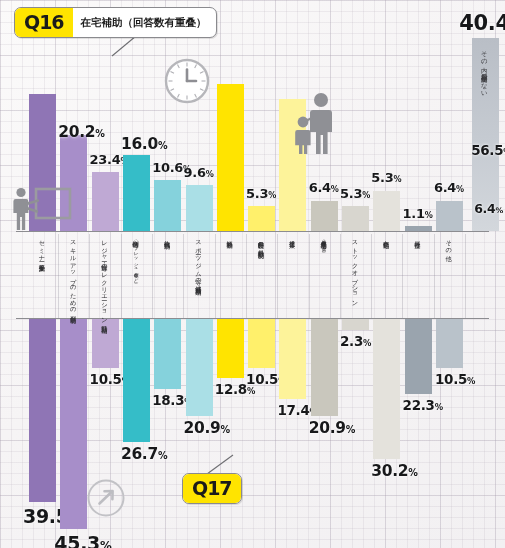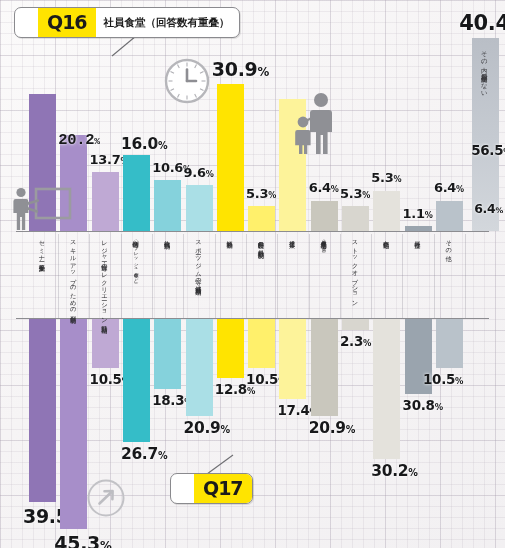--- a/index.html
+++ b/index.html
@@ -79,62 +79,60 @@
   }
   .qtag{
     background:#ffe400;
     color:#1b1b1b;
     font-weight:800;
     font-size:19px;
     letter-spacing:-1px;
     padding:3px 9px 4px 9px;
     display:flex;align-items:center;
     font-family:"DejaVu Sans","Liberation Sans",sans-serif;
-    margin-left:23px;
   }
   .qtext{
     display:flex;align-items:center;
     padding:0 9px 0 8px;
     font-size:10.5px;
     font-weight:700;
     color:#1b1b1b;
     white-space:nowrap;
   }
   #q16box{left:14px;top:7px;}
-  #q17box{left:170px;top:473px;}
+  #q17box{left:182px;top:473px;}
   .leader{position:absolute;z-index:8;}
   .leader svg{display:block;overflow:visible;}
 
   
   .deco{position:absolute;z-index:2;}
   #icon-clock{left:163px;top:57px;}
   #icon-presenter{left:10px;top:186px;}
   #icon-parenting{left:292px;top:92px;}
   #icon-arrow{left:86px;top:478px;}
 </style>
 </head>
 <body>
 
 <div id="stage">
 
   <div class="plot" id="plot-top">
     <div class="axis" id="axis-top"></div>
   <div class="bar" style="left: 29px; width: 27px; height: 136.783px; background: rgb(143, 117, 181);"></div>
       <div class="bar" style="left: 60.3px; width: 27px; height: 96.2723px; background: rgb(167, 142, 201);"></div>
-      <div class="val" style="font-size: 15.5px; left: 58.3px; top: 131px; font-family: Liberation Mono, monospace;"><span class="num">20.2</span><span class="pct">%</span></div>
+      <div class="val" style="font-size: 15.5px; left: 58.3px; top: 123px;"><span class="num">20.2</span><span class="pct">%</span></div>
       <div class="bar" style="left: 91.6px; width: 27px; height: 58.6213px; background: rgb(191, 169, 212);"></div>
-      <div class="val" style="font-size: 13px; left: 89.6px; top: 152.379px;"><span class="num">13.7</span><span class="pct">%</span></div>
+      <div class="val" style="font-size: 13px; left: 89.6px; top: 152.379px;"><span class="num">23.4</span><span class="pct">%</span></div>
       <div class="bar" style="left: 122.9px; width: 27px; height: 76.2553px; background: rgb(53, 189, 200);"></div>
       <div class="val" style="font-size: 15.5px; left: 120.9px; top: 134.745px;"><span class="num">16.0</span><span class="pct">%</span></div>
       <div class="bar" style="left: 154.2px; width: 27px; height: 50.5191px; background: rgb(133, 210, 220);"></div>
       <div class="val" style="font-size: 13px; left: 152.2px; top: 160.481px;"><span class="num">10.6</span><span class="pct">%</span></div>
       <div class="bar" style="left: 185.5px; width: 27px; height: 45.7532px; background: rgb(170, 223, 230);"></div>
       <div class="val" style="font-size: 13px; left: 183.5px; top: 165.247px;"><span class="num">9.6</span><span class="pct">%</span></div>
       <div class="bar" style="left: 216.8px; width: 27px; height: 147.268px; background: rgb(255, 228, 0);"></div>
-      <div class="val" style="font-size: 19px; left: 211.8px; top: 57.7319px;"><span class="num">30.9</span><span class="pct">%</span></div>
       <div class="bar" style="left: 248.1px; width: 27px; height: 25.2596px; background: rgb(255, 240, 107);"></div>
       <div class="val" style="font-size: 13px; left: 246.1px; top: 185.74px;"><span class="num">5.3</span><span class="pct">%</span></div>
       <div class="bar" style="left: 279.4px; width: 27px; height: 132.017px; background: rgb(253, 243, 154);"></div>
       <div class="bar" style="left: 310.7px; width: 27px; height: 30.5021px; background: rgb(201, 199, 189);"></div>
       <div class="val" style="font-size: 13px; left: 308.7px; top: 180.498px;"><span class="num">6.4</span><span class="pct">%</span></div>
       <div class="bar" style="left: 342px; width: 27px; height: 25.2596px; background: rgb(216, 214, 207);"></div>
       <div class="val" style="font-size: 13px; left: 340px; top: 185.74px;"><span class="num">5.3</span><span class="pct">%</span></div>
       <div class="bar" style="left: 373.3px; width: 27px; height: 40.5106px; background: rgb(228, 226, 220);"></div>
       <div class="val" style="font-size: 13px; left: 371.3px; top: 170.489px;"><span class="num">5.3</span><span class="pct">%</span></div>
       <div class="bar" style="left: 404.6px; width: 27px; height: 5.24255px; background: rgb(154, 164, 174);"></div>
@@ -168,23 +166,23 @@
       <div class="val" style="font-size: 13.5px; left: 246.1px; top: 52.5625px;"><span class="num">10.5</span><span class="pct">%</span></div>
       <div class="bar" style="left: 279.4px; width: 27px; height: 80.475px; background: rgb(253, 243, 154);"></div>
       <div class="val" style="font-size: 13.5px; left: 277.4px; top: 84.475px;"><span class="num">17.4</span><span class="pct">%</span></div>
       <div class="bar" style="left: 310.7px; width: 27px; height: 96.6625px; background: rgb(201, 199, 189);"></div>
       <div class="val" style="font-size: 15.5px; left: 308.7px; top: 100.662px;"><span class="num">20.9</span><span class="pct">%</span></div>
       <div class="bar" style="left: 342px; width: 27px; height: 10.6375px; background: rgb(216, 214, 207);"></div>
       <div class="val" style="font-size: 13.5px; left: 340px; top: 14.6375px;"><span class="num">2.3</span><span class="pct">%</span></div>
       <div class="bar" style="left: 373.3px; width: 27px; height: 139.675px; background: rgb(228, 226, 220);"></div>
       <div class="val" style="font-size: 15.5px; left: 371.3px; top: 143.675px;"><span class="num">30.2</span><span class="pct">%</span></div>
       <div class="bar" style="left: 404.6px; width: 27px; height: 75.3875px; background: rgb(154, 164, 174);"></div>
-      <div class="val" style="font-size: 13.5px; left: 402.6px; top: 79.3875px;"><span class="num">30.8</span><span class="pct">%</span></div>
+      <div class="val" style="font-size: 13.5px; left: 402.6px; top: 79.3875px;"><span class="num">22.3</span><span class="pct">%</span></div>
       <div class="bar" style="left: 435.9px; width: 27px; height: 48.5625px; background: rgb(185, 194, 202);"></div>
-      <div class="val" style="font-size: 13.5px; left: 423px; top: 52.5625px;"><span class="num">10.5</span><span class="pct">%</span></div>
+      <div class="val" style="font-size: 13.5px; left: 435px; top: 52.5625px;"><span class="num">10.5</span><span class="pct">%</span></div>
     </div>
 
   <div id="labels">
       <div class="axis-tickcol" style="left: 58.15px;"></div>
       <div class="vlab" style="left: 38.5px;">セミナー等参加支援</div>
       <div class="axis-tickcol" style="left: 89.45px;"></div>
       <div class="vlab" style="left: 69.8px;">スキルアップのための学習補助</div>
       <div class="axis-tickcol" style="left: 120.75px;"></div>
       <div class="vlab" style="left: 101.1px;">レジャー・旅行等のレクリエーション活動補助</div>
       <div class="axis-tickcol" style="left: 152.05px;"></div>
@@ -267,20 +265,20 @@
       </svg>
   </div>
   <div class="leader" id="leader17" style="left:205px;top:455px;">
     <svg width="32" height="20">
         <line x1="2" y1="19" x2="28" y2="0" stroke="#6e6e72" stroke-width="1.1"></line>
       </svg>
   </div>
 
   <div class="qbox" id="q16box">
     <div class="qtag">Q16</div>
-    <div class="qtext">社員食堂（回答数有重叠）</div>
+    <div class="qtext">在宅補助（回答数有重叠）</div>
   </div>
 
   <div class="qbox" id="q17box">
     <div class="qtag">Q17</div>
   </div>
 
 </div>
 
 </body></html>

